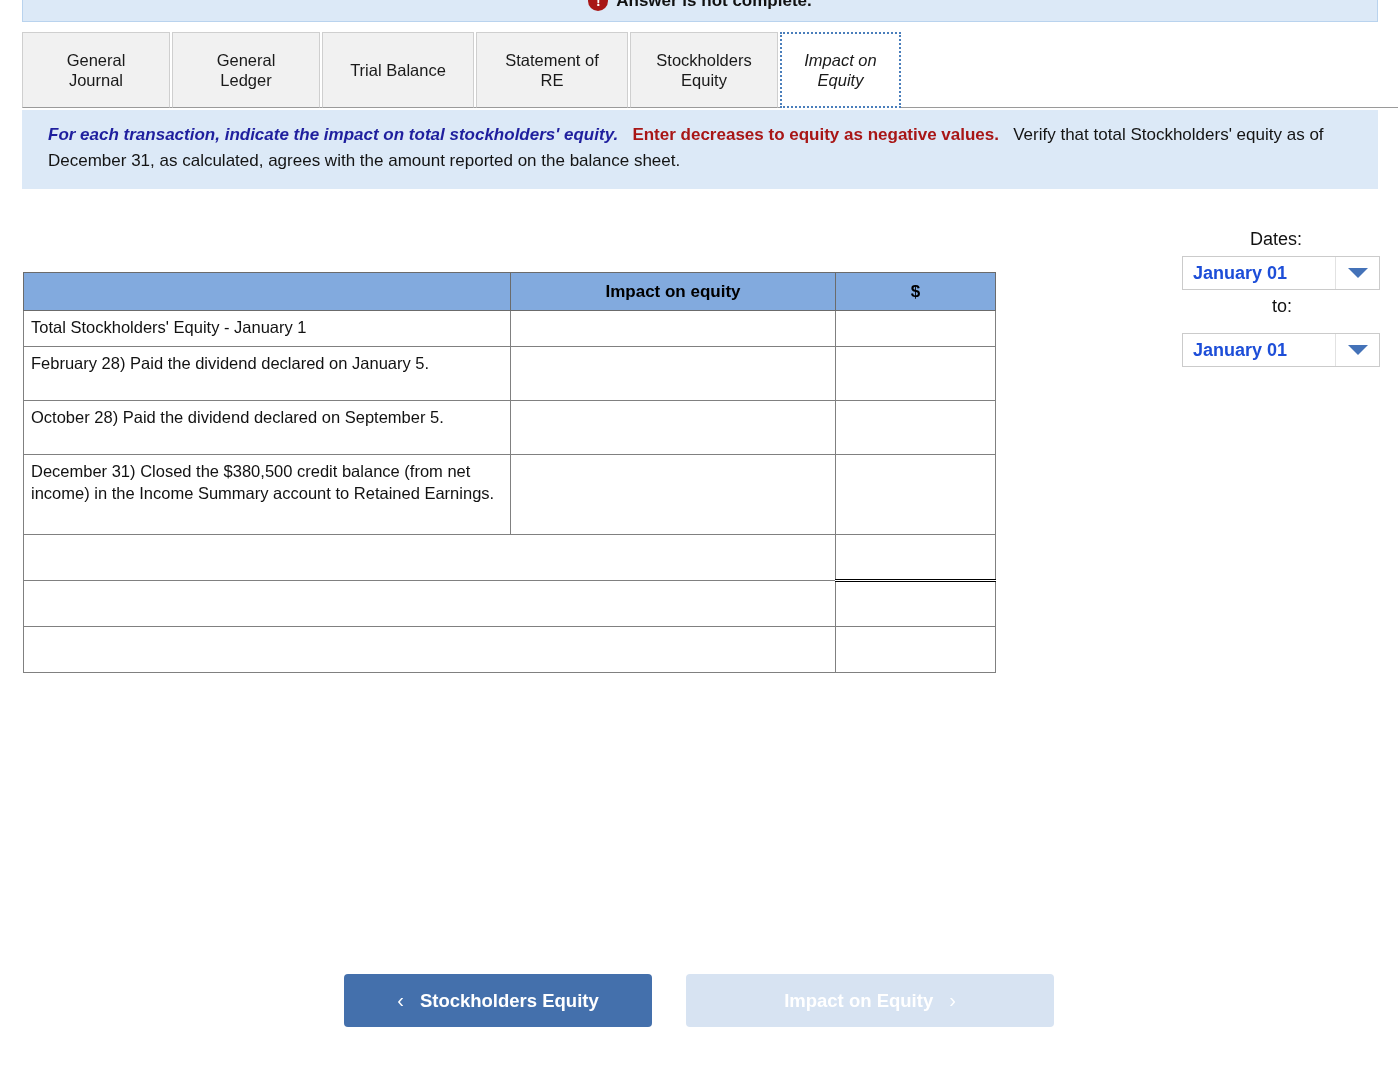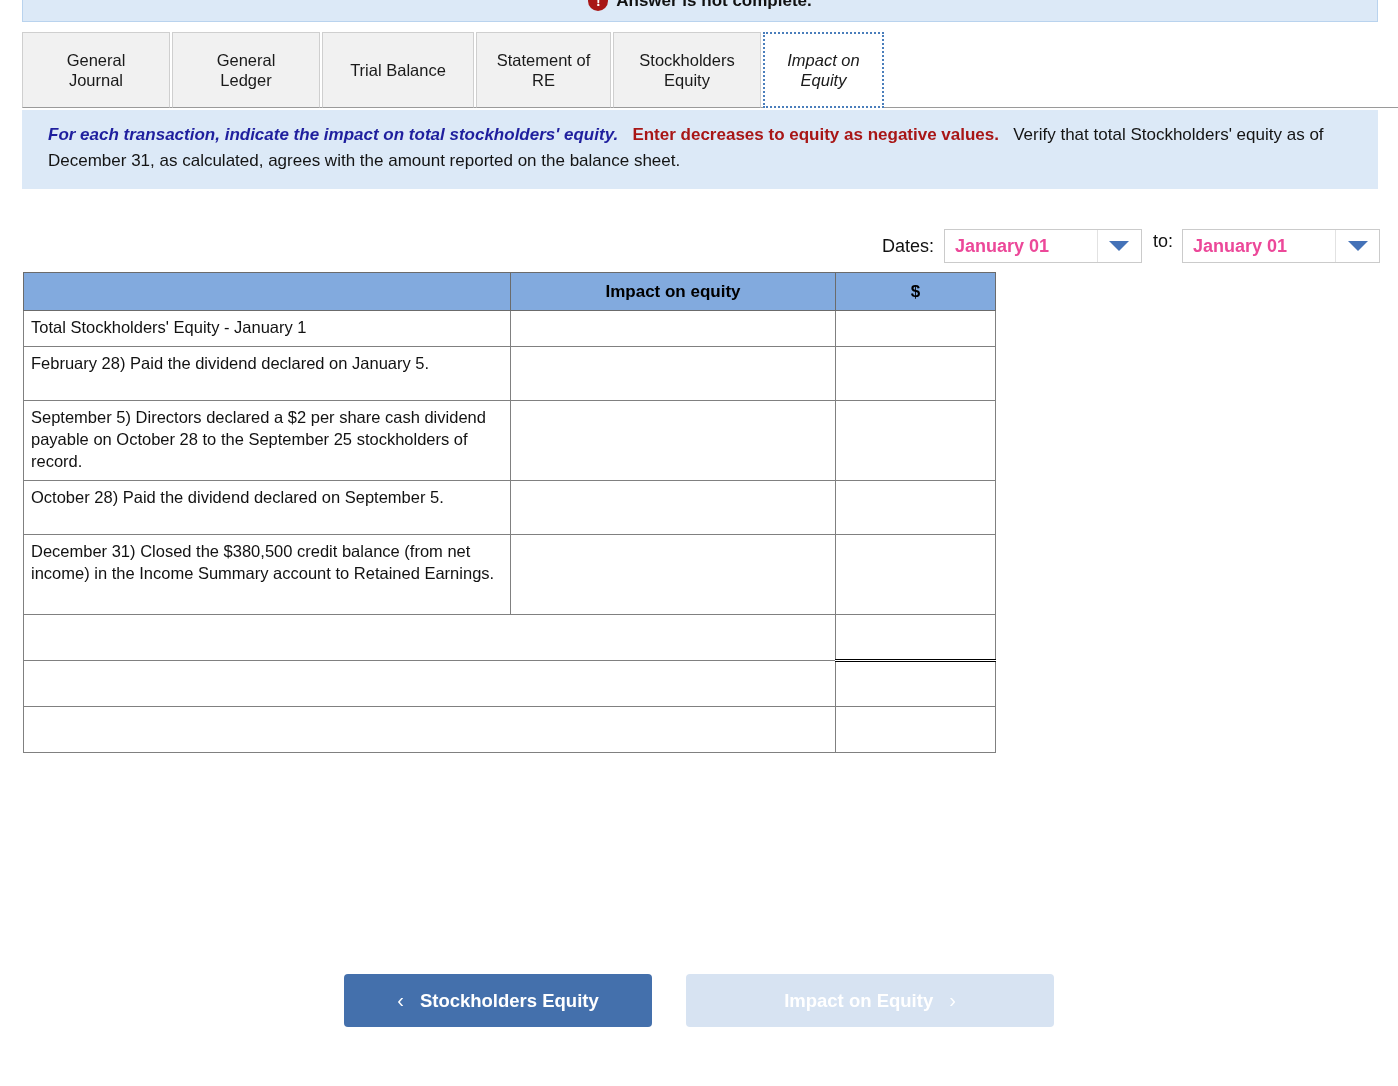--- a/index.html
+++ b/index.html
@@ -93,21 +93,21 @@
     background: #ffffff;
     border: 2px dotted #4a7ebb;
     border-bottom: 2px dotted #4a7ebb;
     z-index: 3;
     font-style: italic;
   }
   .tab.w-req   { width: 153px; }
   .tab.w-gj    { width: 148px; }
   .tab.w-gl    { width: 148px; }
   .tab.w-tb    { width: 152px; }
-  .tab.w-sre   { width: 135px; }
+  .tab.w-sre   { width: 152px; }
   .tab.w-se    { width: 148px; }
   .tab.w-ie    { width: 121px; }
 
   
   .instructions {
     position: absolute;
     left: 22px;
     top: 110px;
     width: 1356px;
     padding: 12px 16px 14px 26px;
@@ -126,41 +126,42 @@
     color: #a81616;
   }
 
   
   .dates-row {
     position: absolute;
     right: 18px;
     top: 229px;
     display: flex;
     align-items: center;
-    gap: 0;
+    gap: 6px;
     font-size: 18px;
+    flex-direction: column;
   }
   .dates-label { margin-right: 10px; color: #111; }
   .to-label { margin: 0 9px 10px 11px; color: #111; }
   .date-select {
     display: flex;
     align-items: stretch;
     height: 34px;
     border: 1px solid #cbcbcb;
     background: #ffffff;
     cursor: pointer;
   }
   .date-value {
     min-width: 152px;
     display: flex;
     align-items: center;
     padding: 0 10px;
     font-weight: bold;
     font-size: 18px;
-    color: #ec4899;
+    color: #1d4ed8;
   }
   .date-arrow {
     width: 44px;
     border-left: 1px solid #e2e2e2;
     display: flex;
     align-items: center;
     justify-content: center;
   }
   .caret {
     width: 0; height: 0;
@@ -315,25 +316,20 @@
       <tr class="row-h1">
         <td class="desc">Total Stockholders' Equity - January 1</td>
         <td class="input-cell"></td>
         <td class="input-cell"></td>
       </tr>
       <tr class="row-h2">
         <td class="desc">February 28)  Paid the dividend declared on January 5.</td>
         <td class="input-cell"></td>
         <td class="input-cell"></td>
       </tr>
-      <tr class="row-h3">
-        <td class="desc">September 5)  Directors declared a $2 per share cash dividend payable on October 28 to the September 25 stockholders of record.</td>
-        <td class="input-cell"></td>
-        <td class="input-cell"></td>
-      </tr>
       <tr class="row-h2">
         <td class="desc">October 28)  Paid the dividend declared on September 5.</td>
         <td class="input-cell"></td>
         <td class="input-cell"></td>
       </tr>
       <tr class="row-h3">
         <td class="desc">December 31)  Closed the $380,500 credit balance (from net income) in the Income Summary account to Retained Earnings.</td>
         <td class="input-cell"></td>
         <td class="input-cell"></td>
       </tr>

